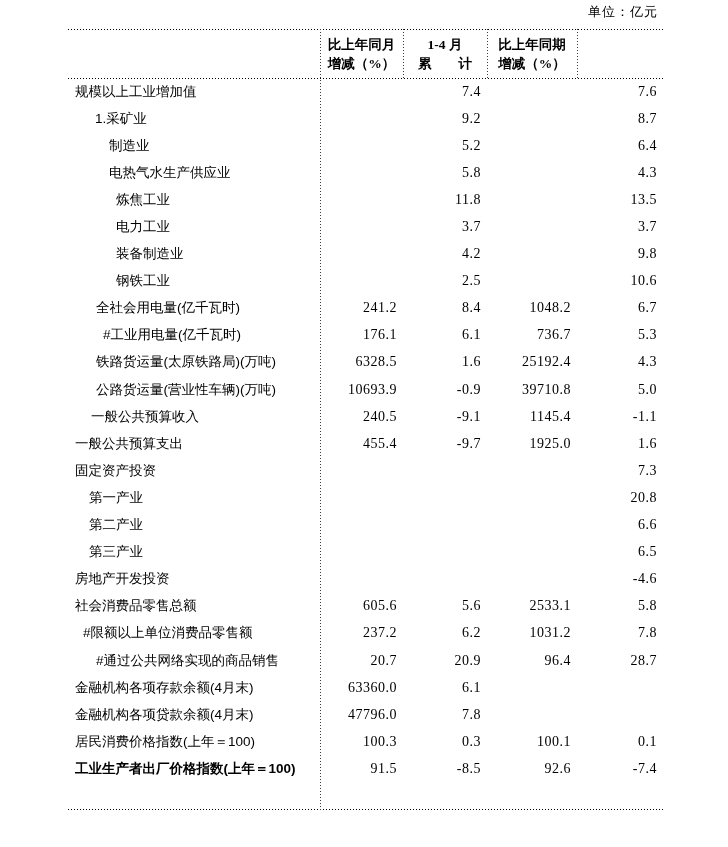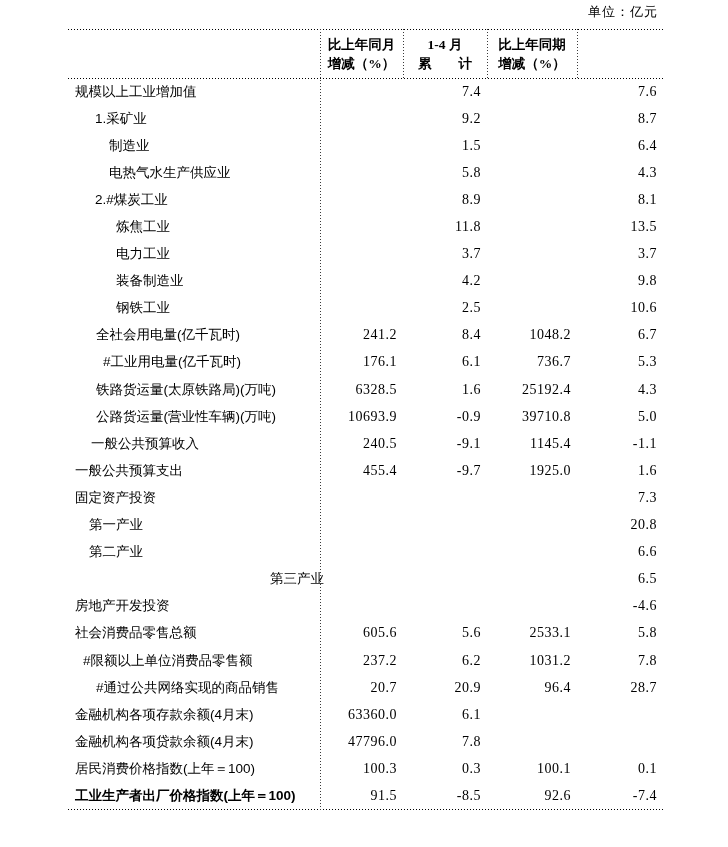--- a/index.html
+++ b/index.html
@@ -86,37 +86,30 @@
       <div class="row">
         <div class="rlabel" style="padding-left: 23px;">1.采矿业</div>
         <div class="val"></div>
         <div class="val">9.2</div>
         <div class="val"></div>
         <div class="val">8.7</div>
       </div>
       <div class="row">
         <div class="rlabel" style="padding-left: 37px;">制造业</div>
         <div class="val"></div>
-        <div class="val">1.5</div>
+        <div class="val">5.2</div>
         <div class="val"></div>
         <div class="val">6.4</div>
       </div>
       <div class="row">
         <div class="rlabel" style="padding-left: 37px;">电热气水生产供应业</div>
         <div class="val"></div>
         <div class="val">5.8</div>
         <div class="val"></div>
         <div class="val">4.3</div>
-      </div>
-      <div class="row">
-        <div class="rlabel" style="padding-left: 23px;">2.#煤炭工业</div>
-        <div class="val"></div>
-        <div class="val">8.9</div>
-        <div class="val"></div>
-        <div class="val">8.1</div>
       </div>
       <div class="row">
         <div class="rlabel" style="padding-left: 44px;">炼焦工业</div>
         <div class="val"></div>
         <div class="val">11.8</div>
         <div class="val"></div>
         <div class="val">13.5</div>
       </div>
       <div class="row">
         <div class="rlabel" style="padding-left: 44px;">电力工业</div>
@@ -196,21 +189,21 @@
         <div class="val">20.8</div>
       </div>
       <div class="row">
         <div class="rlabel" style="padding-left: 17px;">第二产业</div>
         <div class="val"></div>
         <div class="val"></div>
         <div class="val"></div>
         <div class="val">6.6</div>
       </div>
       <div class="row">
-        <div class="rlabel" style="padding-left: 17px; text-align: right;">第三产业</div>
+        <div class="rlabel" style="padding-left: 17px;">第三产业</div>
         <div class="val"></div>
         <div class="val"></div>
         <div class="val"></div>
         <div class="val">6.5</div>
       </div>
       <div class="row">
         <div class="rlabel" style="padding-left: 3px;">房地产开发投资</div>
         <div class="val"></div>
         <div class="val"></div>
         <div class="val"></div>

